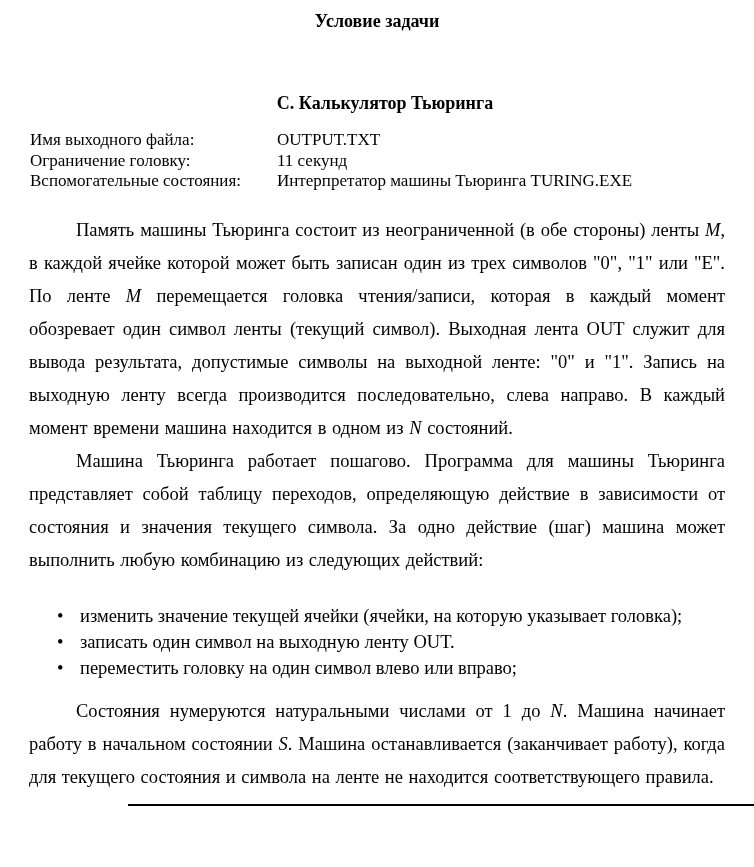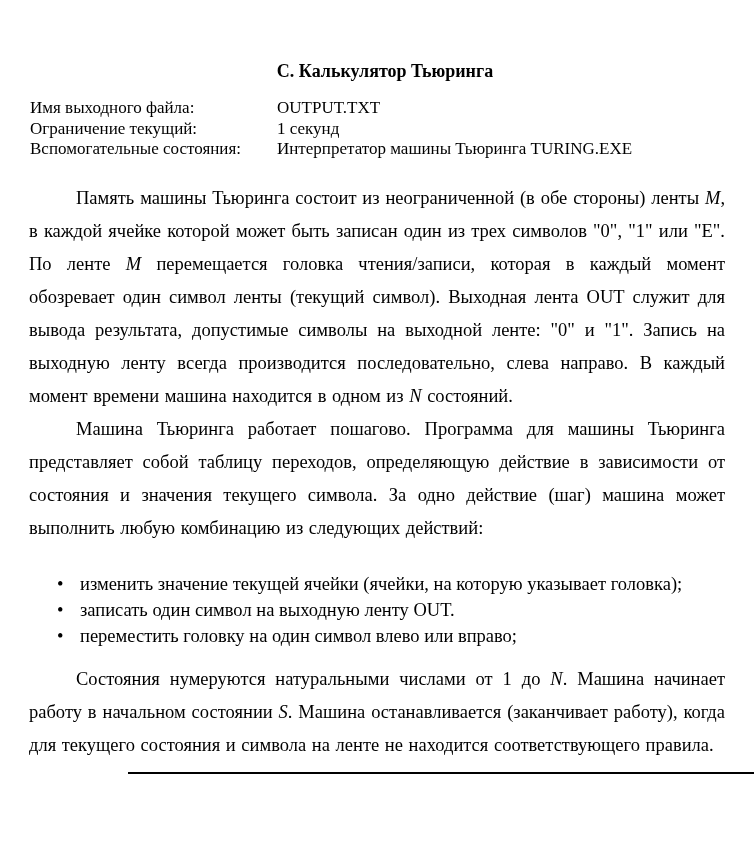--- a/index.html
+++ b/index.html
@@ -58,31 +58,32 @@
     margin: 10px 0 0 128px;
     border-top: 2px solid #000000;
     height: 0;
   }
 </style>
 </head>
 <body>
 
 <div class="page">
 
+  <h1 class="doc-title">Условие задачи</h1>
 
   <h2 class="section-title">С. Калькулятор Тьюринга</h2>
 
   <div class="meta">
     <div class="meta-row">
       <span class="meta-label">Имя выходного файла:</span>
       <span class="meta-value">OUTPUT.TXT</span>
     </div>
     <div class="meta-row">
-      <span class="meta-label">Ограничение текущий:</span>
-      <span class="meta-value">1 секунд</span>
+      <span class="meta-label">Ограничение головку:</span>
+      <span class="meta-value">11 секунд</span>
     </div>
     <div class="meta-row">
       <span class="meta-label">Вспомогательные состояния:</span>
       <span class="meta-value">Интерпретатор машины Тьюринга TURING.EXE</span>
     </div>
   </div>
 
   <p class="para first"><span>Память машины Тьюринга состоит из неограниченной (в обе стороны) ленты </span><i>М</i><span>, в каждой ячейке которой может быть записан один из трех символов "0", "1" или "Е". По ленте </span><i>М</i><span> перемещается головка чтения/записи, которая в каждый момент обозревает один символ ленты (текущий символ). Выходная лента OUT служит для вывода результата, допустимые символы на выходной ленте: "0" и "1". Запись на выходную ленту всегда производится последовательно, слева направо. В каждый момент времени машина находится в одном из </span><i>N</i><span> состояний.</span></p>
 
   <p class="para"><span>Машина Тьюринга работает пошагово. Программа для машины Тьюринга представляет собой таблицу переходов, определяющую действие в зависимости от состояния и значения текущего символа. За одно действие (шаг) машина может выполнить любую комбинацию из следующих действий:</span></p>

